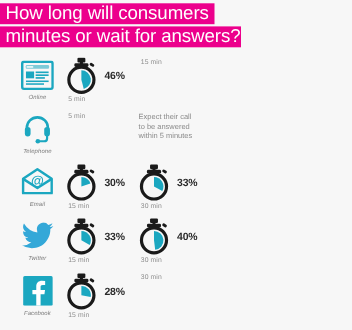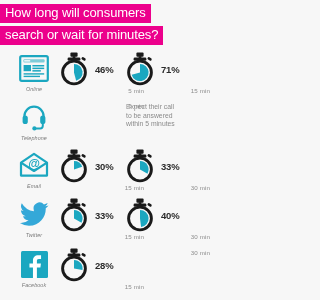--- a/index.html
+++ b/index.html
@@ -10,21 +10,21 @@
     -webkit-font-smoothing:antialiased;
   }
   .page{position:relative;width:219px;height:300px;background:#f7f7f7;}
 
   
   .title{position:absolute;left:0;top:3px;width:219px;}
   .title-line{
     display:inline-block;
     background:#ec008c;
     color:#ffffff;
-    font-size:13px;
+    font-size:17px;
     line-height:16px;
     padding:1px 5px 2px 5px;
     letter-spacing:-0.1px;
     white-space:nowrap;
   }
   .title-row{display:block;margin-bottom:2px;}
 
   
   .row{position:absolute;left:0;width:219px;height:48px;}
   .r1{top:52px;}
@@ -35,21 +35,21 @@
 
   .chan{position:absolute;left:8px;top:0;width:52px;height:48px;
         display:flex;flex-direction:column;align-items:center;}
   .chan-ico{height:32px;display:flex;align-items:center;justify-content:center;}
   .chan-label{
     font-size:5.4px;color:#7b7b7b;font-style:italic;
     margin-top:2px;letter-spacing:.1px;
   }
 
   
-  .gauge{position:absolute;top:0;width:86px;height:48px;text-align:right;}
+  .gauge{position:absolute;top:0;width:86px;height:48px;}
   .g1{left:58px;}
   .g2{left:124px;}
   .gauge-top{display:flex;align-items:center;height:34px;}
   .watch{width:32px;height:34px;flex:none;}
   .pct{
     font-size:9.5px;font-weight:bold;color:#2b2b2b;
     margin-left:5px;letter-spacing:-.2px;
   }
   .tmin{
     font-size:6.2px;color:#8d8d8d;
@@ -63,21 +63,21 @@
   }
   .note div{white-space:nowrap;}
 </style>
 </head>
 <body>
 
 <div class="page">
 
   <div class="title">
     <span class="title-row"><span class="title-line">How long will consumers</span></span>
-    <span class="title-row"><span class="title-line">search or wait for minutes?</span></span>
+    <span class="title-row"><span class="title-line">minutes or wait for answers?</span></span>
   </div>
 
   <div class="row r1">
     <div class="chan">
       <div class="chan-ico">
         <svg width="30" height="27" viewBox="0 0 30 27">
           <rect x="1.2" y="1.2" width="27.6" height="24.6" rx="1.6" fill="none" stroke="#1ba7c0" stroke-width="2.2"></rect>
           <rect x="4.4" y="4.2" width="21.2" height="3.4" rx="1" fill="#1ba7c0" opacity=".55"></rect>
           <rect x="5.2" y="5.2" width="6" height="1.3" fill="#ffffff"></rect>
           <rect x="4.6" y="10" width="7.4" height="6.2" fill="#1ba7c0"></rect>
@@ -100,31 +100,20 @@
        <rect x="23.4" y="5.6" width="4.4" height="2.6" rx="1.2" fill="#1a1a1a" transform="rotate(32 25.6 6.9)"></rect>
        <circle cx="16" cy="20.5" r="11.4" fill="none" stroke="#1a1a1a" stroke-width="2.9"></circle>
        <path d="M16 20.5 L16 11.9 A8.6 8.6 0 0 1 18.13873302961775 28.829815185706227 Z" fill="#1ba7c0"></path>
      </svg></div>
         <div class="pct">46%</div>
       </div>
       <div class="tmin">5 min</div>
     </div>
 
     <div class="gauge g2">
-      <div class="gauge-top">
-        <div class="watch"><svg width="32" height="34" viewBox="0 0 32 34">
-       <rect x="12.4" y="0.6" width="7.2" height="4.2" rx="1" fill="#1a1a1a"></rect>
-       <rect x="14.6" y="4.2" width="2.8" height="3.2" fill="#1a1a1a"></rect>
-       <rect x="9.6" y="5.4" width="12.8" height="3.4" rx="1.3" fill="#1a1a1a"></rect>
-       <rect x="23.4" y="5.6" width="4.4" height="2.6" rx="1.2" fill="#1a1a1a" transform="rotate(32 25.6 6.9)"></rect>
-       <circle cx="16" cy="20.5" r="11.4" fill="none" stroke="#1a1a1a" stroke-width="2.9"></circle>
-       <path d="M16 20.5 L16 11.9 A8.6 8.6 0 1 1 7.6701848142937745 22.638733029617754 Z" fill="#1ba7c0"></path>
-     </svg></div>
-        <div class="pct">71%</div>
-      </div>
       <div class="tmin">15 min</div>
     </div>
   </div>
 
   <div class="row r2">
     <div class="chan">
       <div class="chan-ico">
         <svg width="28" height="28" viewBox="0 0 28 28">
           <path d="M4.4 16.5v-3.2a9.6 9.6 0 0 1 19.2 0v3.2" fill="none" stroke="#1ba7c0" stroke-width="2.3" stroke-linecap="round"></path>
           <rect x="2.6" y="12.4" width="5.2" height="8.6" rx="2.6" fill="#1ba7c0"></rect>

